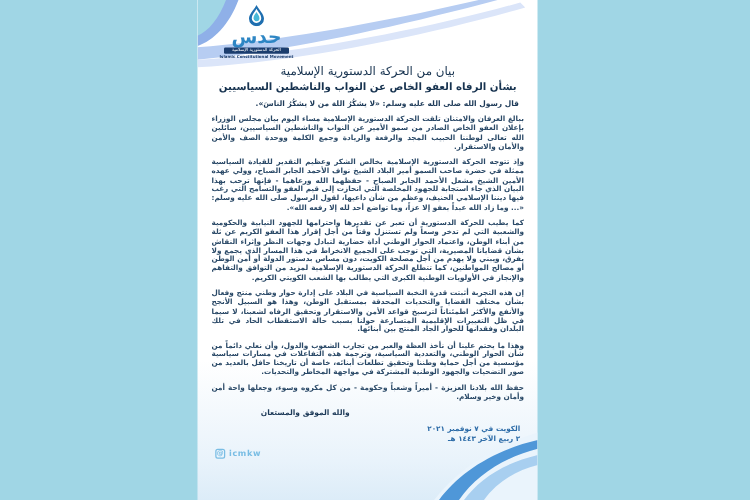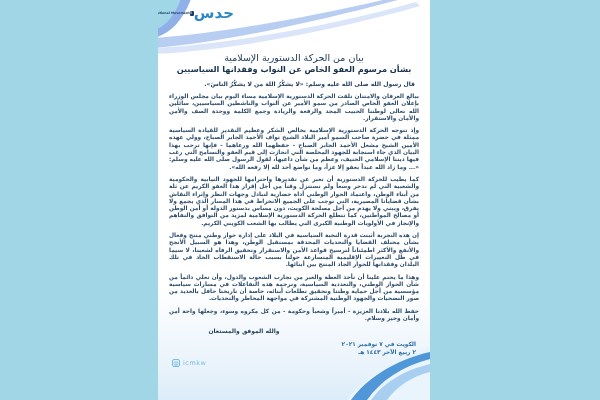--- a/index.html
+++ b/index.html
@@ -10,21 +10,21 @@
   }
   .page {
     position:absolute; left:158px; top:0; width:272px; height:400px;
     background:linear-gradient(180deg,#ffffff 0%, #ffffff 72%, #e9f3fb 92%, #dcecf8 100%);
     overflow:hidden;
   }
   .top-swoosh { position:absolute; top:0; left:0; width:272px; height:60px; }
   .corner-swoosh { position:absolute; bottom:0; right:0; width:95px; height:72px; }
   .logo-block {
     position:absolute; top:4px; left:18px; width:58px;
-    display:flex; align-items:center; text-align:center;
+    display:flex; flex-direction:column; align-items:center; text-align:center;
   }
   .logo-drop { width:14px; height:17px; margin-bottom:1px; }
   .logo-name {
     color:#2e86c4; font-weight:bold; font-size:15px; line-height:15px;
     letter-spacing:0px;
   }
   .logo-banner {
     margin-top:1px; background:#1b3d6e; color:#ffffff;
     font-size:3.5px; line-height:5px; padding:0 2px; border-radius:1px;
     white-space:nowrap; width:52px; overflow:hidden; text-align:center;
@@ -59,21 +59,21 @@
   .date-line { color:#2d6ca8; font-weight:bold; font-size:5.8px; line-height:8px; }
   .social-row {
     margin-top:3px; padding-right:3px; display:flex; align-items:center; gap:3px;
     direction:ltr; justify-content:flex-start; padding-left:3px;
   }
   .social-icon {
     width:8px; height:8px; border-radius:2px; border:1px solid #79bde4;
     color:#79bde4; font-size:5.5px; line-height:6px; text-align:center;
     display:flex; align-items:center; justify-content:center; font-weight:bold;
   }
-  .social-text { color:#79bde4; font-size:6.5px; font-weight:normal; letter-spacing:.5px; }
+  .social-text { color:#79bde4; font-size:6.5px; font-weight:bold; letter-spacing:.5px; }
 </style>
 </head>
 <body>
 
 <div class="canvas">
   <div class="page">
 
     <svg class="top-swoosh" viewBox="0 0 272 60" aria-hidden="true">
       <path d="M-4 58 L-4 30 C 10 28 20 16 26 -4 L 0 -4 Z" fill="#a0d6e5"></path>
       <path d="M-4 30 C 8 27 18 14 24 -4 L 34 -4 C 26 20 12 34 -4 38 Z" fill="#8fb0e8"></path>
@@ -95,21 +95,21 @@
       </svg>
       <div class="logo-name">حدس</div>
       <div class="logo-banner">الحركة الدستورية الإسلامية</div>
       <div class="logo-en">Islamic Constitutional Movement</div>
     </div>
 
     <div class="content">
       <div class="header-spacer"></div>
 
       <div class="title-1">بيان من الحركة الدستورية الإسلامية</div>
-      <div class="title-2">بشأن مرسوم العفو الخاص عن النواب وفقدانها السياسيين</div>
+      <div class="title-2">بشأن الرفاه العفو الخاص عن النواب والناشطين السياسيين</div>
 
       <div class="hadith">قال رسول الله صلى الله عليه وسلم: «لا يشكُرُ اللهَ من لا يشكُرُ الناسَ».</div>
 
       <p class="para">ببالغ العرفان والامتنان تلقت الحركة الدستورية الإسلامية مساء اليوم بيان مجلس الوزراء بإعلان العفو الخاص الصادر من سمو الأمير عن النواب والناشطين السياسيين، سائلين الله تعالى لوطننا الحبيب المجد والرفعة والريادة وجمع الكلمة ووحدة الصف والأمن والأمان والاستقرار.</p>
       <p class="para">وإذ تتوجه الحركة الدستورية الإسلامية بخالص الشكر وعظيم التقدير للقيادة السياسية ممثلة في حضرة صاحب السمو أمير البلاد الشيخ نواف الأحمد الجابر الصباح، وولي عهده الأمين الشيخ مشعل الأحمد الجابر الصباح - حفظهما الله ورعاهما - فإنها ترحب بهذا البيان الذي جاء استجابة للجهود المخلصة التي انحازت إلى قيم العفو والتسامح التي رغب فيها ديننا الإسلامي الحنيف، وعظم من شأن داعيها، لقول الرسول صلى الله عليه وسلم: «... وما زاد الله عبداً بعفو إلا عزاً، وما تواضع أحد لله إلا رفعه الله».</p>
       <p class="para">كما يطيب للحركة الدستورية أن تعبر عن تقديرها واحترامها للجهود النيابية والحكومية والشعبية التي لم تدخر وسعاً ولم تستنزل وقتاً من أجل إقرار هذا العفو الكريم عن ثلة من أبناء الوطن، واعتماد الحوار الوطني أداة حضارية لتبادل وجهات النظر وإثراء النقاش بشأن قضايانا المصيرية، التي توجب على الجميع الانخراط في هذا المسار الذي يجمع ولا يفرق، ويبني ولا يهدم من أجل مصلحة الكويت، دون مساس بدستور الدولة أو أمن الوطن أو مصالح المواطنين، كما تتطلع الحركة الدستورية الإسلامية لمزيد من التوافق والتفاهم والإنجاز في الأولويات الوطنية الكبرى التي يطالب بها الشعب الكويتي الكريم.</p>
       <p class="para">إن هذه التجربة أثبتت قدرة النخبة السياسية في البلاد على إدارة حوار وطني منتج وفعال بشأن مختلف القضايا والتحديات المحدقة بمستقبل الوطن، وهذا هو السبيل الأنجح والأنفع والأكثر اطمئناناً لترسيخ قواعد الأمن والاستقرار وتحقيق الرفاه لشعبنا، لا سيما في ظل التغييرات الإقليمية المتسارعة حولنا بسبب حالة الاستقطاب الحاد في تلك البلدان وفقدانها للحوار الجاد المنتج بين أبنائها.</p>
       <p class="para">وهذا ما يحتم علينا أن نأخذ العظة والعبر من تجارب الشعوب والدول، وأن نعلي دائماً من شأن الحوار الوطني، والتعددية السياسية، وترجمة هذه التفاعلات في مسارات سياسية مؤسسية من أجل حماية وطننا وتحقيق تطلعات أبنائه، خاصة أن تاريخنا حافل بالعديد من صور التضحيات والجهود الوطنية المشتركة في مواجهة المخاطر والتحديات.</p>
       <p class="para">حفظ الله بلادنا العزيزة - أميراً وشعباً وحكومة - من كل مكروه وسوء، وجعلها واحة أمن وأمان وخير وسلام.</p>
 

